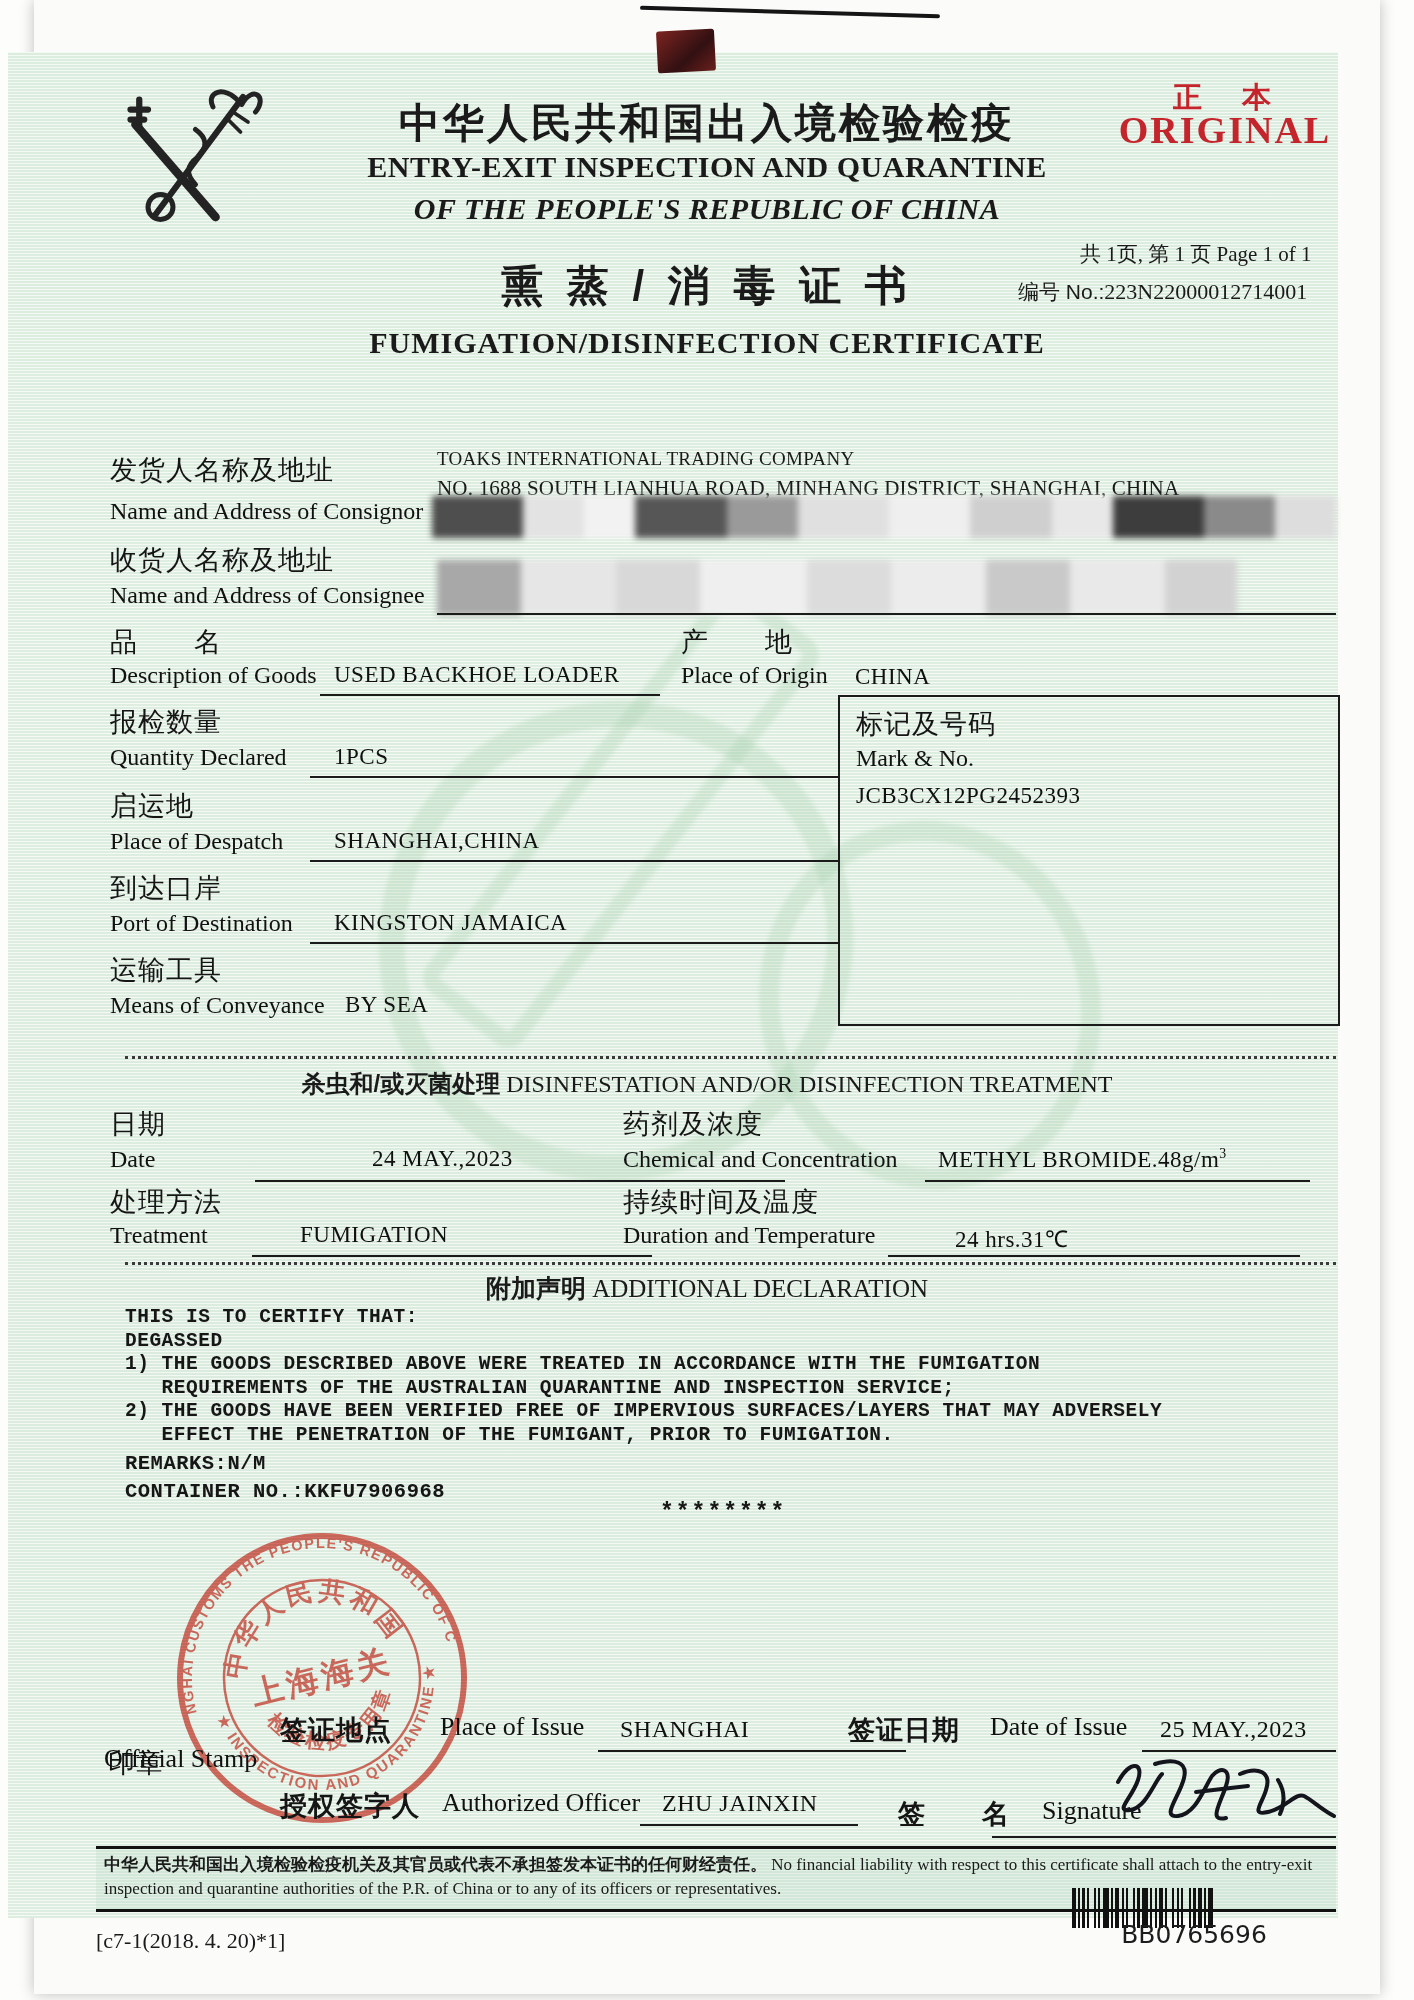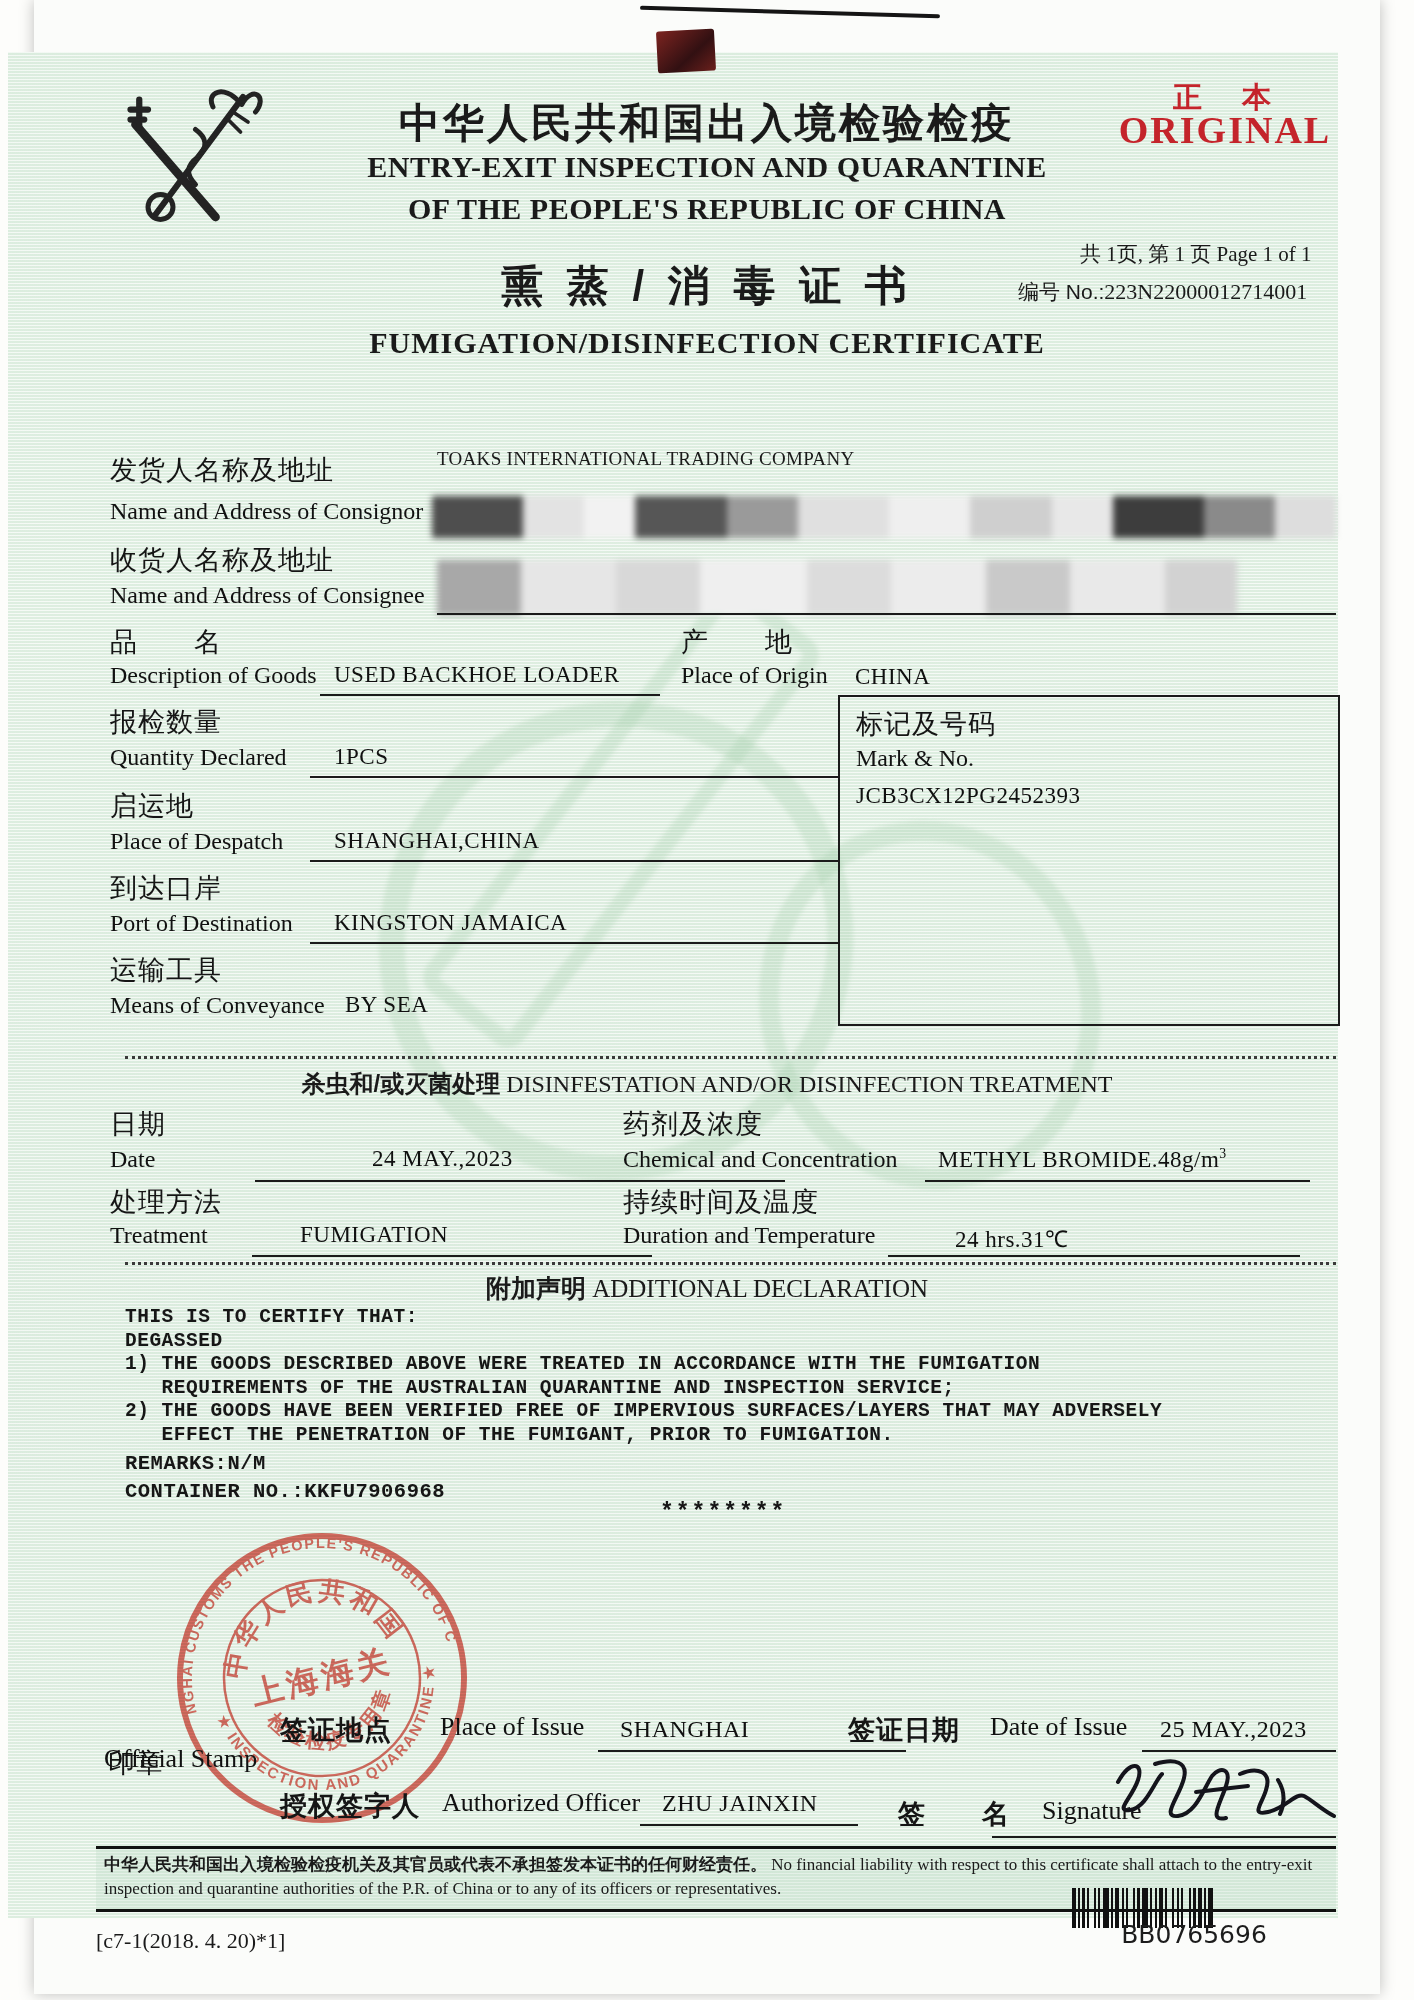--- a/index.html
+++ b/index.html
@@ -52,35 +52,36 @@
       <path d="M100,12 L30,106" stroke-width="5"></path>
       <circle cx="34" cy="100" r="10" stroke-width="4"></circle>
       <path d="M97,16 C85,2 70,8 76,20 M99,18 C108,2 120,12 110,24" stroke-width="4"></path>
       <path d="M62,38 q14,10 2,22 q-14,10 -2,22" stroke-width="4"></path>
       <path d="M88,30 l10,10 M92,24 l12,8" stroke-width="3"></path>
     </g>
   </svg>
 
   <div class="abs serif" style="left:0;top:150px;width:1414px;text-align:center;font-size:30px;font-weight:bold;letter-spacing:.5px;">ENTRY-EXIT INSPECTION AND QUARANTINE</div>
   <div class="abs cn" style="left:0;top:96px;width:1414px;text-align:center;font-size:41px;font-weight:bold;letter-spacing:3px;">中华人民共和国出入境检验检疫</div>
-  <div class="abs serif" style="left:0;top:192px;width:1414px;text-align:center;font-size:30px;font-weight:bold;letter-spacing:.5px;">OF THE PEOPLE'S REPUBLIC OF CHINA</div>
+  <div class="abs serif" style="left:0;top:192px;width:1414px;text-align:center;font-size:30px;font-weight:bold;letter-spacing:.5px;font-style:italic;">OF THE PEOPLE'S REPUBLIC OF CHINA</div>
 
   <div class="abs cn red" style="left:1120px;top:78px;width:220px;text-align:center;font-size:29px;font-weight:bold;letter-spacing:16px;">正  本</div>
   <div class="abs serif red" style="left:1100px;top:108px;width:250px;text-align:center;font-size:38px;font-weight:bold;letter-spacing:2px;">ORIGINAL</div>
 
   <div class="abs serif" style="left:1080px;top:240px;width:260px;font-size:21px;">共 1页, 第 1 页 Page 1 of 1</div>
 
   <div class="abs cn" style="left:0;top:258px;width:1414px;text-align:center;font-size:42px;font-weight:bold;letter-spacing:6px;">熏 蒸 / 消 毒 证 书</div>
   <div class="abs serif" style="left:1018px;top:278px;font-size:22px;">
     <span class="cn" style="font-size:21px;">编号 No.:</span><span>223N22000012714001</span>
   </div>
   <div class="abs serif" style="left:0;top:326px;width:1414px;text-align:center;font-size:30px;font-weight:bold;letter-spacing:1px;">FUMIGATION/DISINFECTION CERTIFICATE</div>
 
   <div class="abs lbl-cn" style="left:110px;top:452px;">发货人名称及地址</div>
   <div class="abs serif" style="left:437px;top:448px;font-size:19px;letter-spacing:.3px;">TOAKS INTERNATIONAL TRADING COMPANY</div>
+  <div class="abs serif" style="left:437px;top:476px;font-size:21px;letter-spacing:.2px;white-space:nowrap;">NO. 1688 SOUTH LIANHUA ROAD, MINHANG DISTRICT, SHANGHAI, CHINA</div>
   <div class="abs lbl-en" style="left:110px;top:498px;">Name and Address of Consignor</div>
 
   <div class="abs blurbar" style="left:432px;top:496px;width:904px;height:42px;">
     <div style="flex:9;background:#4e4e4e;"></div>
       <div style="flex:6;background:#e3e3e3;"></div>
     <div style="flex:5;background:#f2f2f2;"></div>
       <div style="flex:9;background:#565656;"></div>
     <div style="flex:7;background:#9a9a9a;"></div>
       <div style="flex:9;background:#e0e0e0;"></div>
     <div style="flex:8;background:#efefef;"></div>

